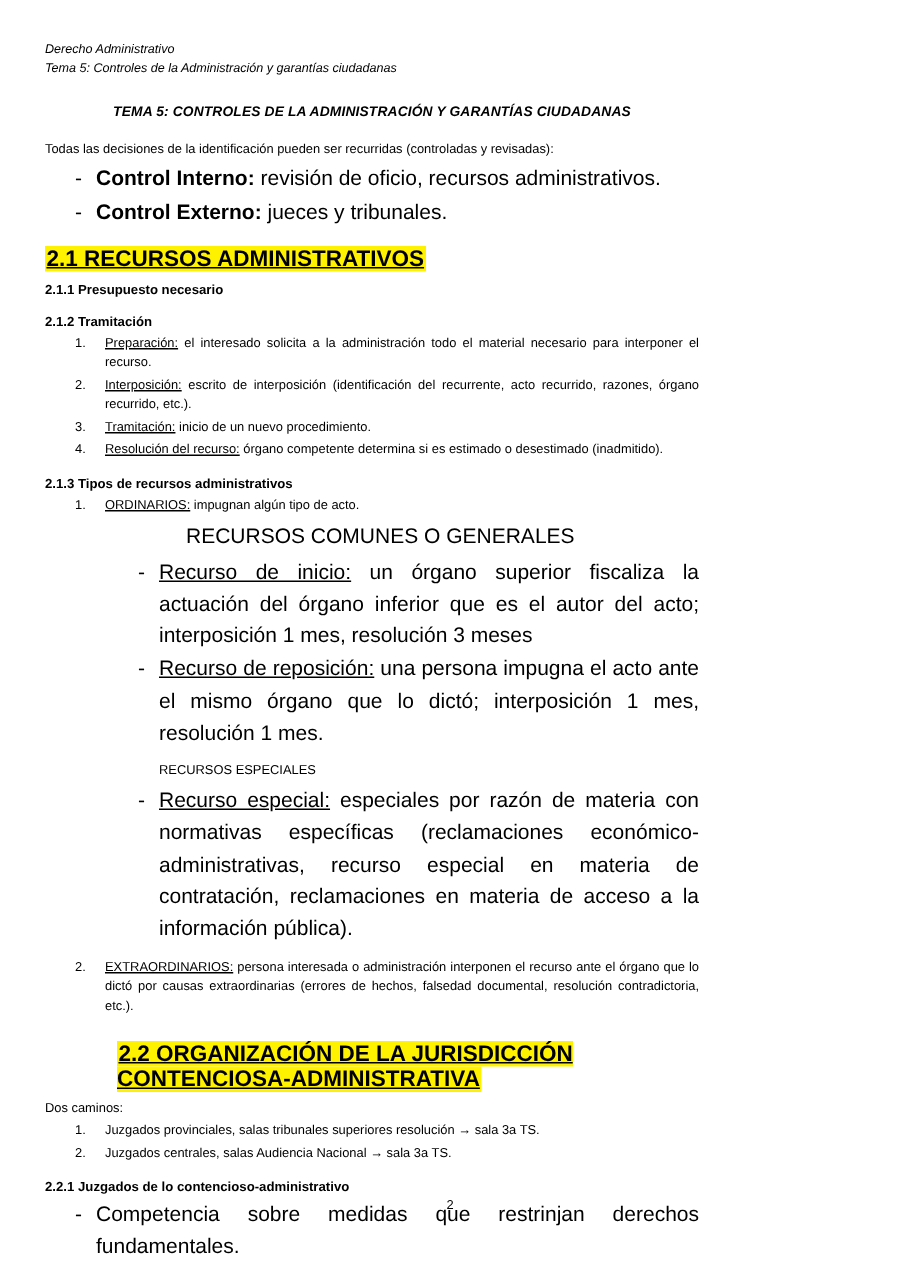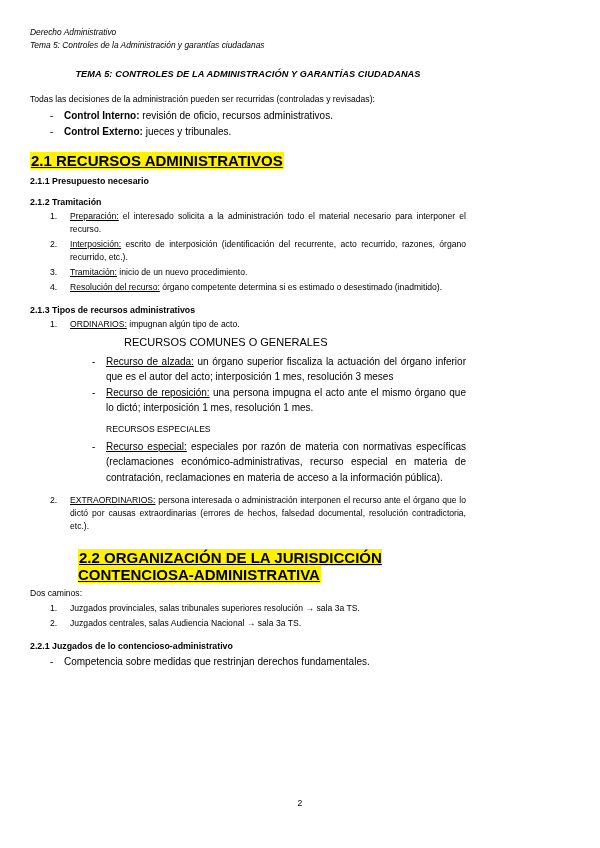--- a/index.html
+++ b/index.html
@@ -57,21 +57,21 @@
     font-weight: bold;
     margin: 11px 0 3px 0;
   }
   .h3.tight { margin-top: 7px; }
   ul.dash, ol.num, ul.plain {
     margin: 0;
     padding: 0;
     list-style: none;
   }
   ul.dash > li {
-    font-size: 10px;
+    font-size: 14px;
     line-height: 1.52;
     padding-left: 34px;
     position: relative;
     margin-bottom: 1px;
     text-align: justify;
   }
   ul.dash > li::before {
     content: "-";
     position: absolute;
     left: 20px;
@@ -93,21 +93,21 @@
     content: counter(item) ".";
     position: absolute;
     left: 20px;
     top: 0;
     width: 16px;
     text-align: left;
   }
   ul.dash.indent2 > li { padding-left: 76px; }
   ul.dash.indent2 > li::before { left: 62px; }
   .sublabel {
-    font-size: 11px;
+    font-size: 14px;
     line-height: 1.6;
     padding-left: 94px;
     margin: 3px 0 2px 0;
   }
   .sublabel2 {
     font-size: 8.6px;
     line-height: 1.6;
     padding-left: 76px;
     margin: 8px 0 2px 0;
   }
@@ -126,21 +126,21 @@
 </head>
 <body>
 
 <div class="page">
 
   <div class="hdr-line">Derecho Administrativo</div>
   <div class="hdr-line">Tema 5: Controles de la Administración y garantías ciudadanas</div>
 
   <div class="doc-title">TEMA 5: CONTROLES DE LA ADMINISTRACIÓN Y GARANTÍAS CIUDADANAS</div>
 
-  <p class="para">Todas las decisiones de la administración pueden ser recurridas (controladas y revisadas):</p>
+  <p class="para">Todas las decisiones de la identificación pueden ser recurridas (controladas y revisadas):</p>
 
   <ul class="dash">
     <li><b>Control Interno:</b><span> revisión de oficio, recursos administrativos.</span></li>
     <li><b>Control Externo:</b><span> jueces y tribunales.</span></li>
   </ul>
 
   <div class="h2"><span class="hl">2.1 RECURSOS ADMINISTRATIVOS</span></div>
 
   <div class="h3 tight">2.1.1 Presupuesto necesario</div>
 
@@ -152,21 +152,21 @@
     <li><u>Resolución del recurso:</u><span> órgano competente determina si es estimado o desestimado (inadmitido).</span></li>
   </ol>
 
   <div class="h3">2.1.3 Tipos de recursos administrativos</div>
   <ol class="num">
     <li><u>ORDINARIOS:</u><span> impugnan algún tipo de acto.</span></li>
   </ol>
 
   <div class="sublabel">RECURSOS COMUNES O GENERALES</div>
   <ul class="dash indent2">
-    <li><u>Recurso de alzada:</u><span> un órgano superior fiscaliza la actuación del órgano inferior que es el autor del acto; interposición 1 mes, resolución 3 meses</span></li>
+    <li><u>Recurso de inicio:</u><span> un órgano superior fiscaliza la actuación del órgano inferior que es el autor del acto; interposición 1 mes, resolución 3 meses</span></li>
     <li><u>Recurso de reposición:</u><span> una persona impugna el acto ante el mismo órgano que lo dictó; interposición 1 mes, resolución 1 mes.</span></li>
   </ul>
 
   <div class="sublabel2">RECURSOS ESPECIALES</div>
   <ul class="dash indent2">
     <li><u>Recurso especial:</u><span> especiales por razón de materia con normativas específicas (reclamaciones económico-administrativas, recurso especial en materia de contratación, reclamaciones en materia de acceso a la información pública).</span></li>
   </ul>
 
   <div class="gap"></div>
 

